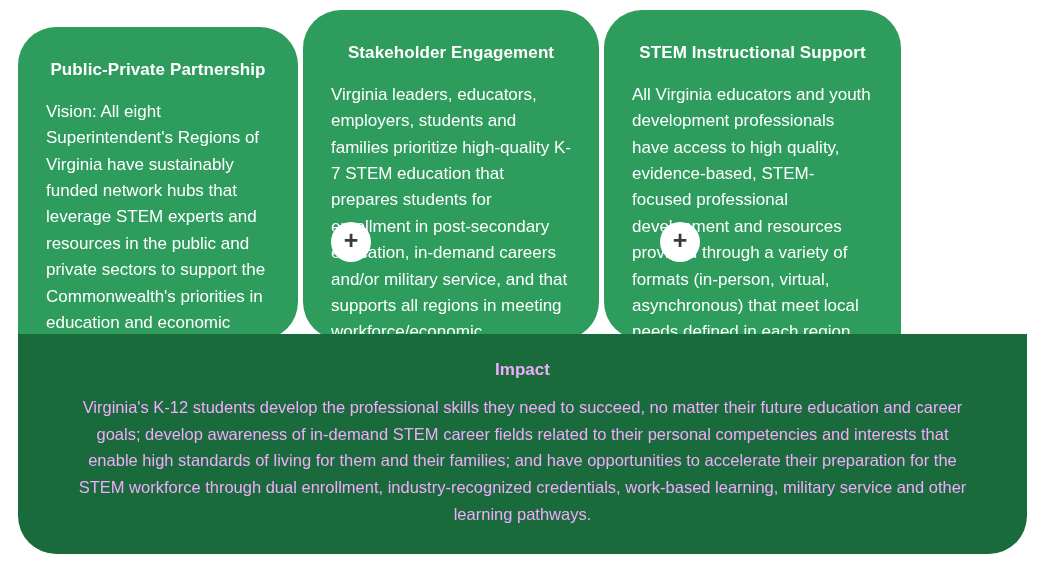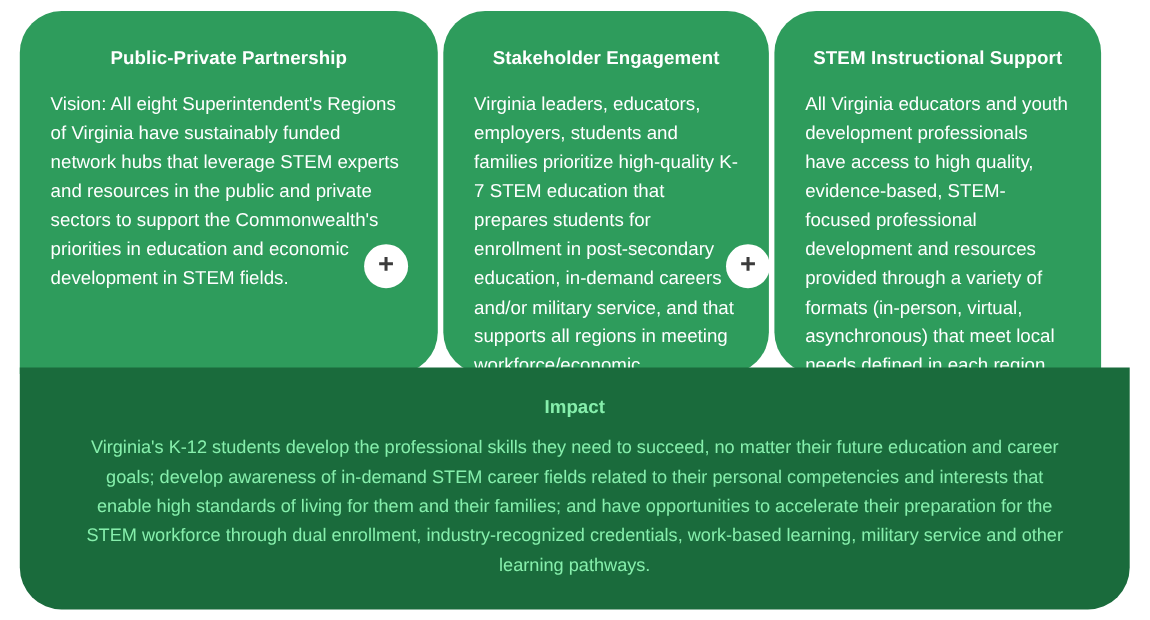--- a/index.html
+++ b/index.html
@@ -32,25 +32,26 @@
   }
 
   .panel {
     position: relative;
     background: #2e9c5c;
     color: #ffffff;
     padding: 32px 28px 20px 28px;
   }
 
   .panel-1 {
-    width: 380px;
+    width: 280px;
     border-top-left-radius: 38px;
     border-bottom-left-radius: 0;
     border-top-right-radius: 38px;
     border-bottom-right-radius: 38px;
+    margin-top: 17px;
   }
   .panel-2 {
     width: 296px;
     border-radius: 38px 38px 38px 38px;
   }
   .panel-3 {
     width: 297px;
     border-top-left-radius: 38px;
     border-bottom-left-radius: 38px;
     border-top-right-radius: 38px;
@@ -92,21 +93,21 @@
   .plus-2 { left: 660px; }
   .plus span { position: relative; top: -2px; }
 
   .impact {
     position: absolute;
     left: 18px;
     top: 334px;
     width: 1009px;
     height: 220px;
     background: #1a6b3c;
-    color: #86efac;
+    color: #f0abfc;
     border-bottom-left-radius: 38px;
     border-bottom-right-radius: 38px;
     padding: 26px 40px 20px 40px;
     text-align: center;
   }
 
   .impact-title {
     font-size: 17px;
     font-weight: bold;
     margin: 0 0 14px 0;

